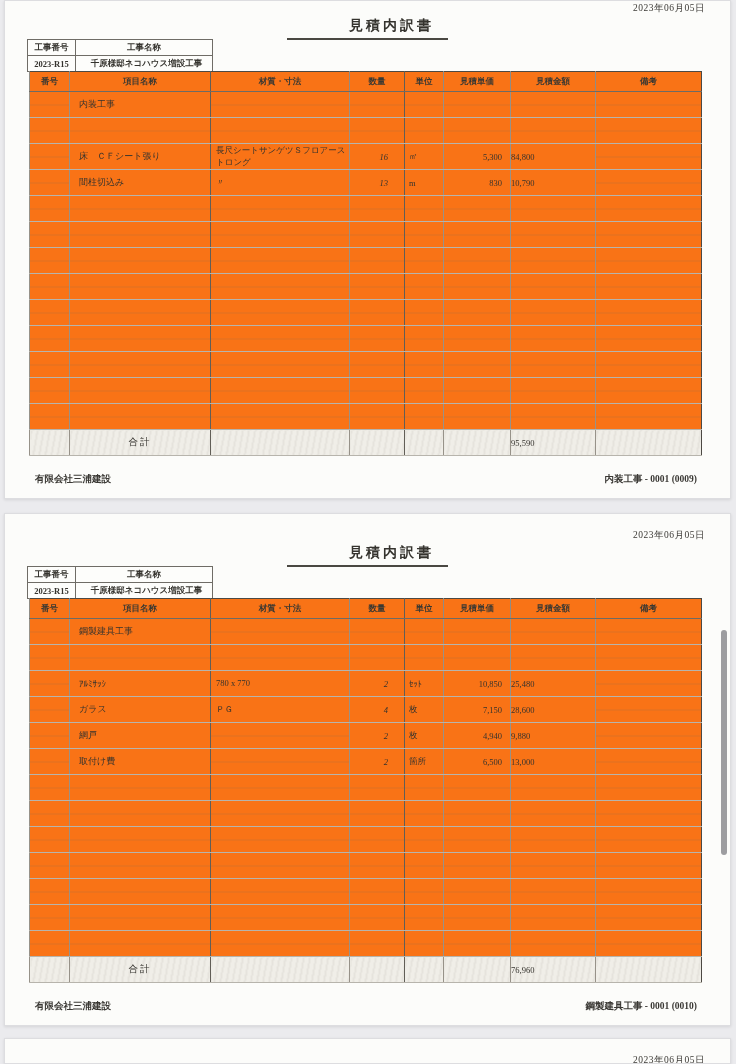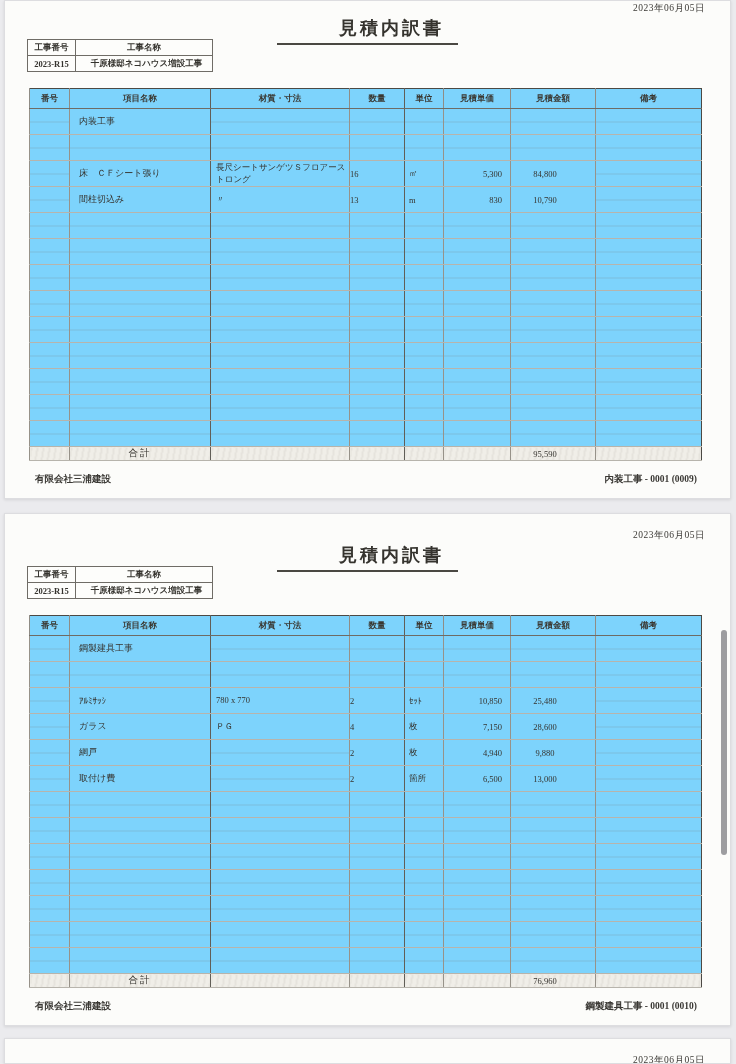--- a/index.html
+++ b/index.html
@@ -11,46 +11,46 @@
           border: 1px solid #dddde0; box-shadow: 0 1px 3px rgba(0,0,0,.10); overflow: hidden; }
   .page-1 { top: 0; height: 499px; }
   .page-2 { top: 513px; height: 513px; }
   .page-3 { top: 1038px; height: 26px; }
   .sheet { position: absolute; left: 0; width: 725px; height: 513px; }
   .page-1 .sheet { top: -14px; }
   .page-2 .sheet, .page-3 .sheet { top: 0; }
 
   .date { position: absolute; top: 15px; right: 25px; font-size: 9.5px; letter-spacing: .5px; color: #3a3834; }
   .title-wrap { position: absolute; top: 29px; left: 0; width: 100%; text-align: center; }
-  .doc-title { display: inline-block; font-size: 18px; font-weight: 700; letter-spacing: 3px;
+  .doc-title { display: inline-block; font-size: 14px; font-weight: 700; letter-spacing: 3px;
                color: #35332e; border-bottom: 2px solid #4a4842; padding: 0 14px 3px 62px; }
 
   table { border-collapse: collapse; table-layout: fixed; }
   .info { position: absolute; left: 22px; top: 52px; width: 185px; font-size: 8.5px;
           border: 1.5px solid #56534d; background: #fdfdfb; }
   .info th, .info td { border: 1px solid #6f6c66; height: 16px; text-align: center; font-weight: 700; color: #35332e; }
   .info .val-no { text-align: center; }
   .info .val-name { text-align: center; padding-left: 5px; }
 
-  .main { position: absolute; left: 24px; top: 101px; width: 672px; font-size: 8.5px;
-          border: 1.5px solid #4c4944; background: #7dd3fc; }
+  .main { position: absolute; left: 24px; top: 84px; width: 672px; font-size: 8.5px;
+          border: 1.5px solid #4c4944; background: #f97316; }
   .main th { height: 20px; font-size: 8.5px; font-weight: 700; color: #3a3832;
              border-left: 1px solid #8f8c85; border-bottom: 1px solid #6e6b64; }
   .main td { height: 26px; border-left: 1px solid #979289; border-bottom: 1px solid #b7b4ac;
              color: #35332e; overflow: hidden; }
   .main td.b3, .main th.b3 { border-left: 1.5px solid #615e57; }
   .main td.b5, .main th.b5 { border-left: 1.5px solid #615e57; }
   .main td.e { background-image: linear-gradient(to bottom, transparent 12px, rgba(110,105,95,.20) 12px, rgba(110,105,95,.20) 13px, transparent 13px); }
   .main td.item { text-align: left; padding-left: 9px; font-size: 9px; }
   .main td.mat  { text-align: left; padding-left: 5px; line-height: 1.3; margin-top: 9px; }
-  .main td.qty  { padding-right: 16px; }
+  .main td.qty  { text-align: right; padding-right: 16px; font-style: italic; }
   .main td.unit { text-align: left; padding-left: 4px; }
   .main td.up   { text-align: right; padding-right: 8px; }
-  .main td.amt  { text-align: center; padding-right: 16px; margin-left: 28px; }
-  .main tr.total td { height: 14px; border-top: 1px solid #7a776f;
+  .main td.amt  { text-align: left; padding-right: 16px; margin-left: 28px; }
+  .main tr.total td { height: 26px; border-top: 1px solid #7a776f;
         background-color: #f0eee8;
         background-image: repeating-linear-gradient(100deg, rgba(140,135,124,.10) 0 2px, transparent 2px 6px); }
   .main tr.total td.tlabel { text-align: center; font-size: 9.5px; letter-spacing: 2px; }
 
   .footer { position: absolute; top: 486px; left: 30px; right: 33px; display: flex;
             justify-content: space-between; font-size: 9.5px; color: #3a3834; font-weight: bold; }
 
   .scrollbar-thumb { position: absolute; left: 721px; top: 630px; width: 6px; height: 225px;
                      background: #9d9da0; border-radius: 3px; }
 </style>

